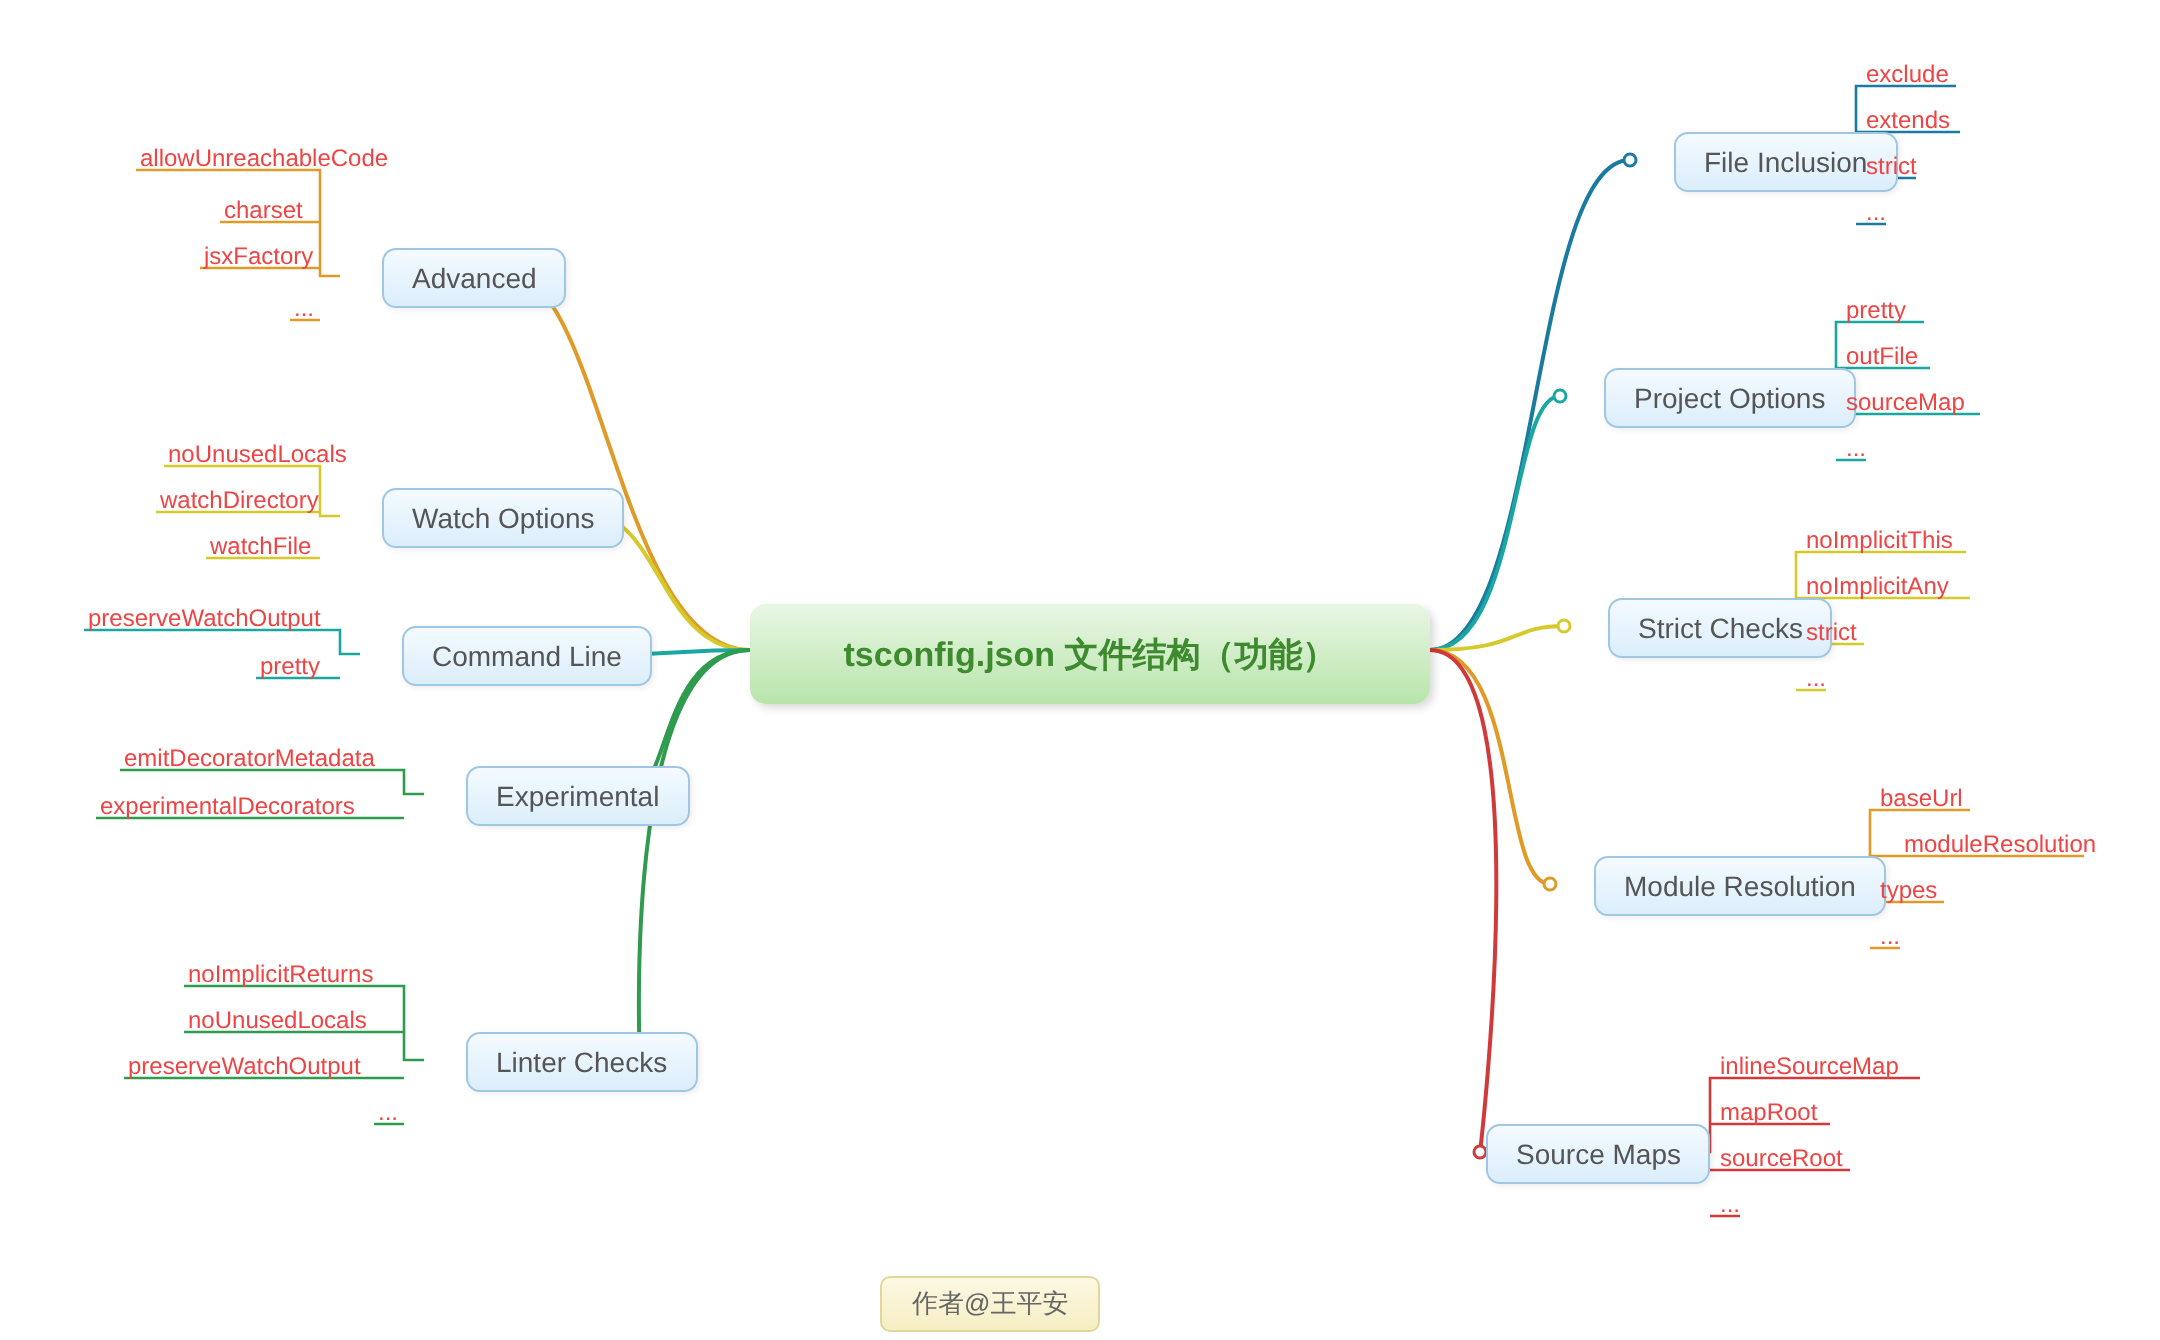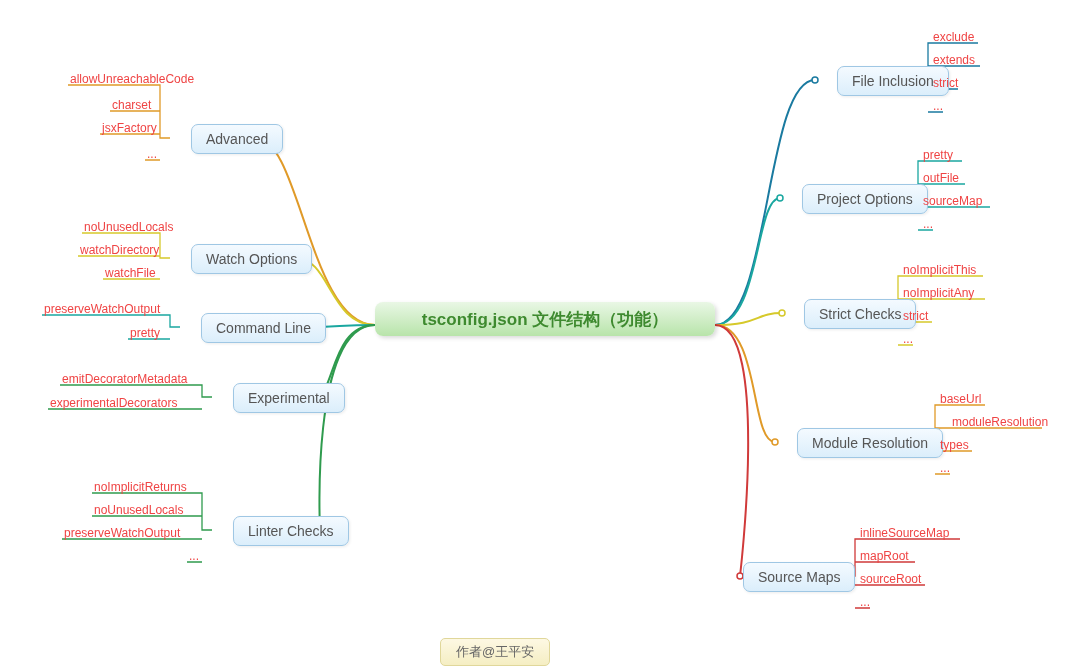--- a/index.html
+++ b/index.html
@@ -13,21 +13,21 @@
   }
   svg.connectors {
     position: absolute;
     top: 0; left: 0;
     width: 1080px; height: 670px;
     pointer-events: none;
   }
   .center-node {
     position: absolute;
     left: 375px; top: 302px;
-    width: 340px; height: 34px;
+    width: 340px; height: 50px;
     background: linear-gradient(#e9f7e5, #b8e4aa);
     border-radius: 8px;
     box-shadow: 2px 2px 4px rgba(0,0,0,0.15);
     display: flex;
     align-items: center;
     justify-content: center;
     font-size: 17px;
     font-weight: bold;
     color: #3e8a2f;
   }

